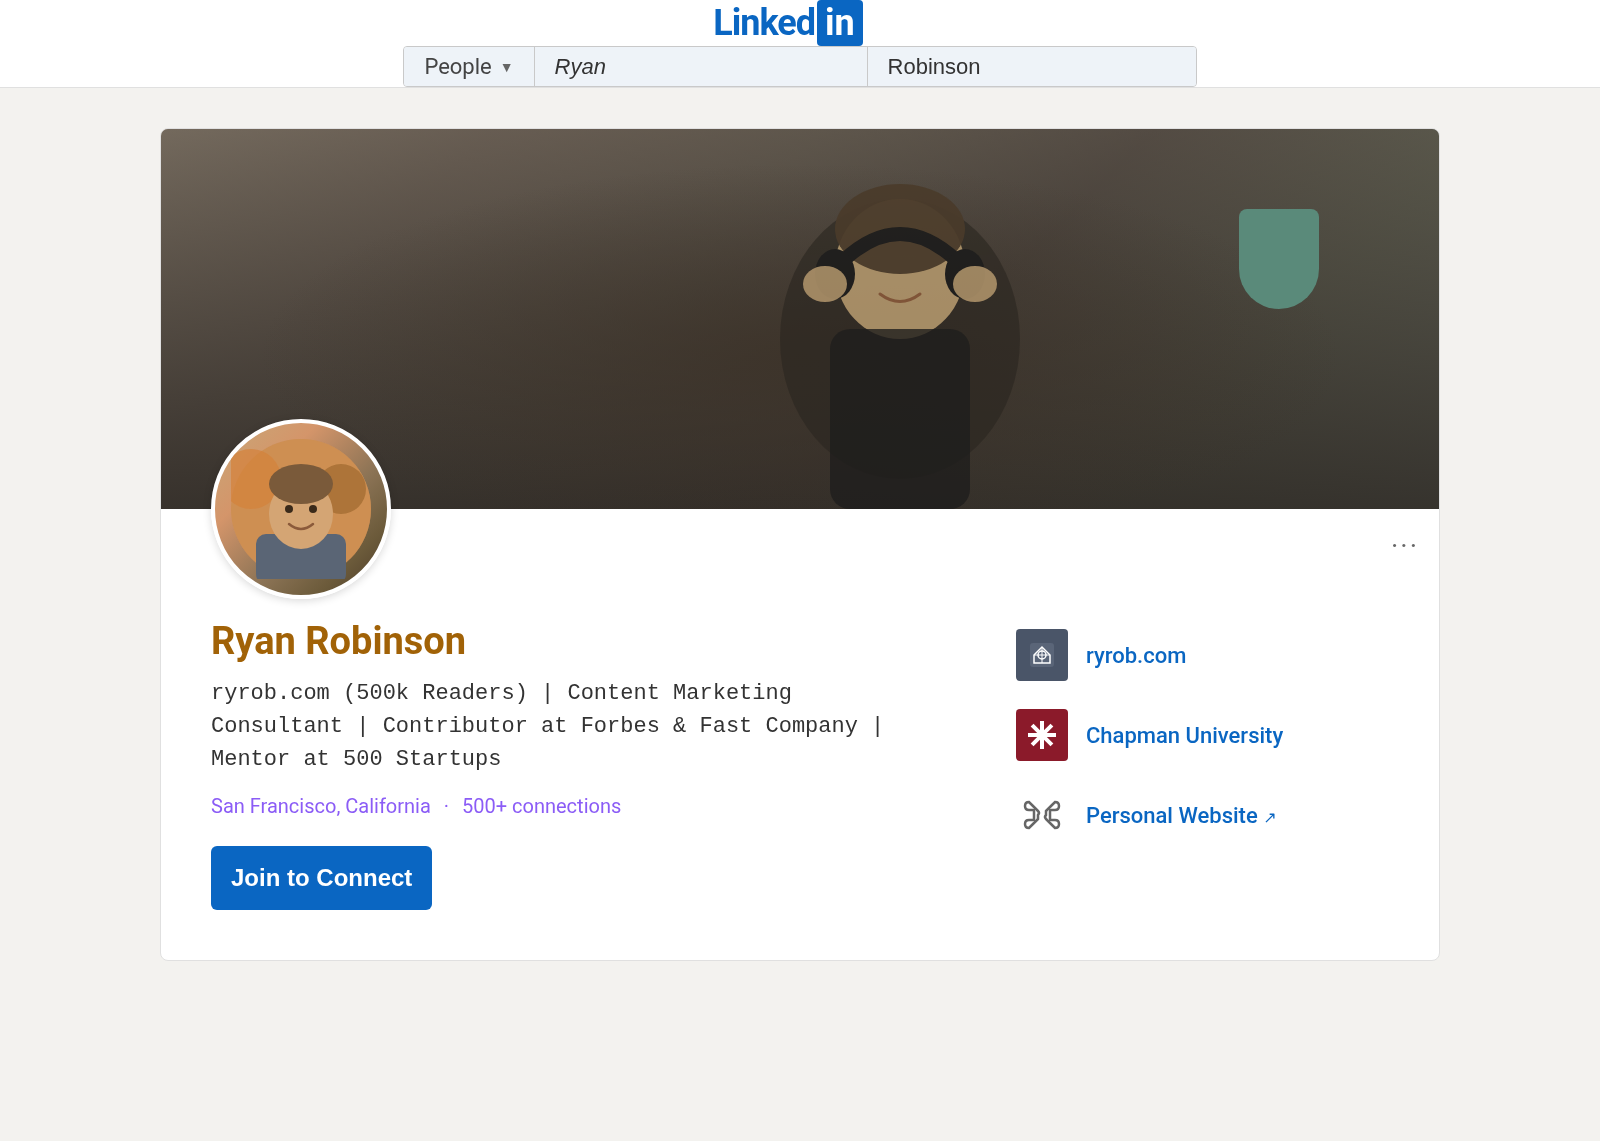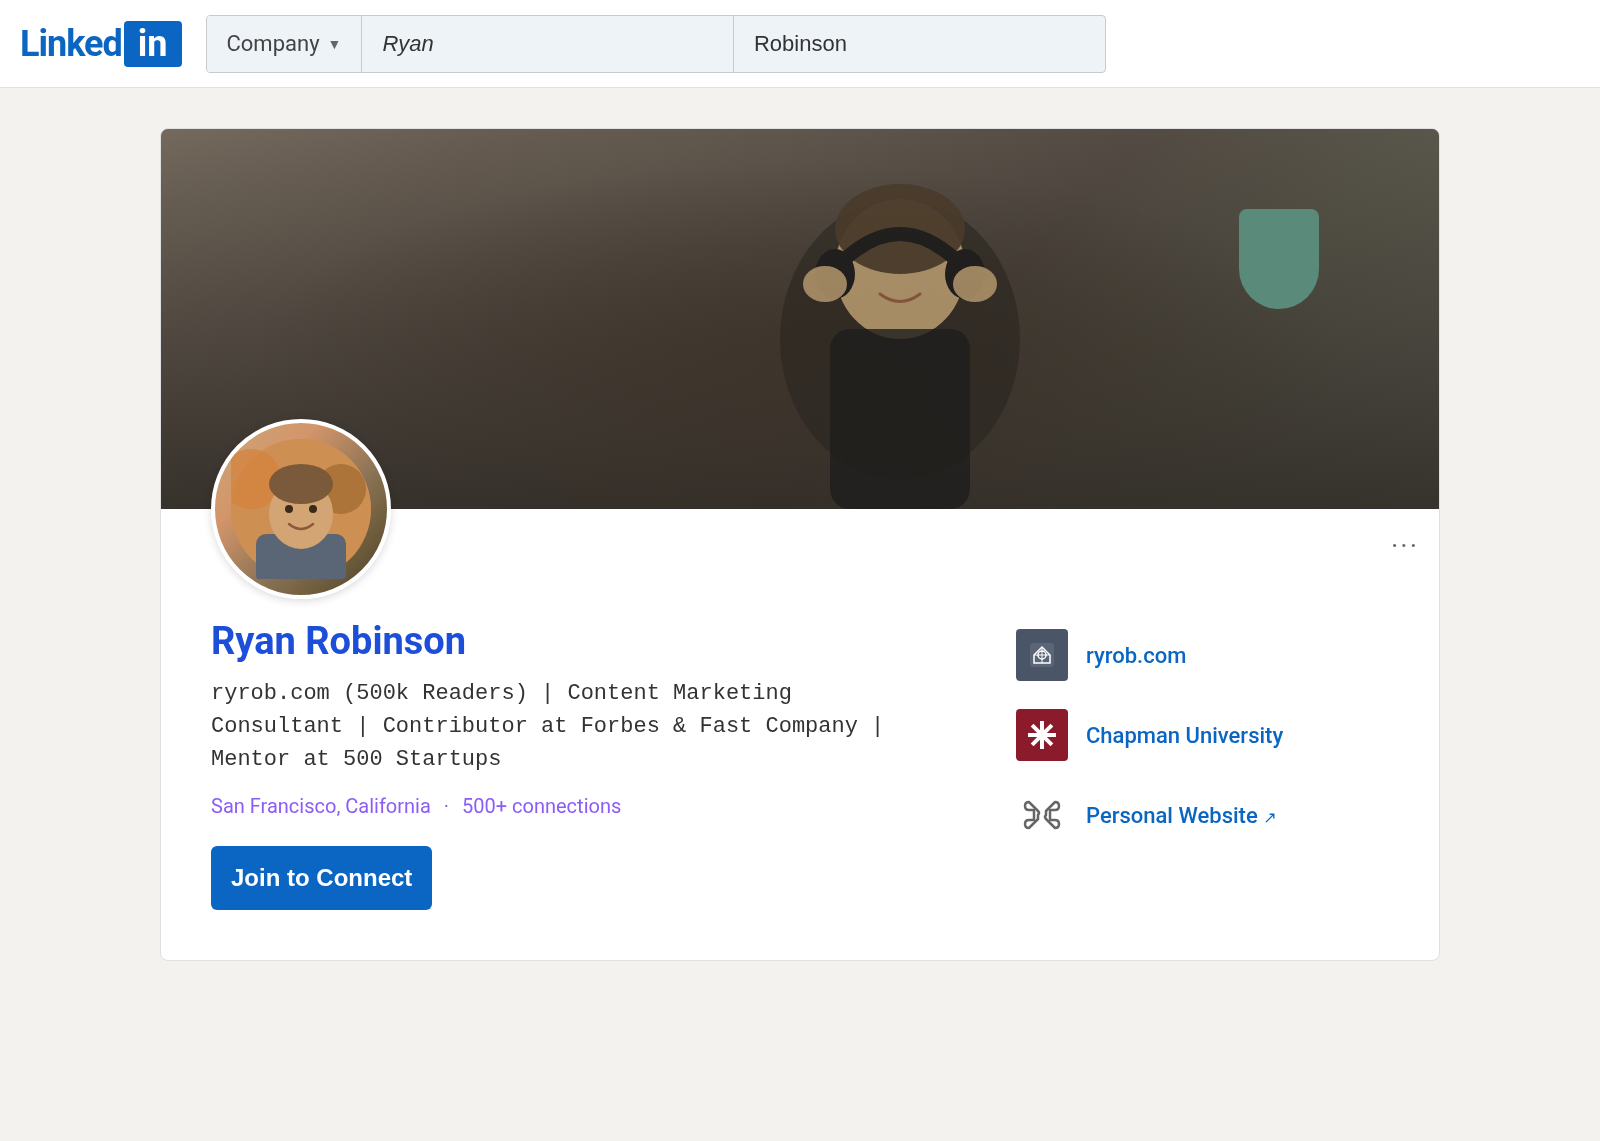--- a/index.html
+++ b/index.html
@@ -11,41 +11,42 @@
     }
 
     
     .header {
       background: #ffffff;
       border-bottom: 1px solid #e0e0e0;
       display: flex;
       align-items: center;
       padding: 0 20px;
       height: 88px;
+      flex-direction: column;
     }
 
     .linkedin-logo {
       display: flex;
       align-items: center;
       margin-right: 24px;
     }
 
     .linkedin-text {
       font-size: 36px;
       font-weight: 700;
       color: #0a66c2;
       letter-spacing: -1px;
     }
 
     .linkedin-box {
       background: #0a66c2;
       color: white;
       font-size: 36px;
       font-weight: 700;
-      padding: 2px 14px;
+      padding: 2px 8px;
       margin-left: 2px;
       border-radius: 4px;
     }
 
     .search-bar {
       display: flex;
       align-items: center;
       flex: 1;
       max-width: 900px;
       border: 1px solid #c9c9c9;
@@ -194,21 +195,21 @@
       align-items: flex-start;
     }
 
     .profile-left {
       flex: 1;
     }
 
     .profile-name {
       font-size: 38px;
       font-weight: 700;
-      color: #1d4ed8;
+      color: #a16207;
       margin-bottom: 12px;
       line-height: 1.2;
     }
 
     .profile-headline {
       font-size: 22px;
       color: #333333;
       line-height: 1.5;
       max-width: 680px;
       margin-bottom: 18px;
@@ -287,21 +288,21 @@
 </head>
 <body>
 
 <header class="header">
   <div class="linkedin-logo">
     <span class="linkedin-text">Linked</span>
     <span class="linkedin-box">in</span>
   </div>
   <div class="search-bar">
     <div class="search-filter">
-      <span class="search-filter-text">Company</span>
+      <span class="search-filter-text">People</span>
       <span class="chevron-down">▼</span>
     </div>
     <input class="search-input-first" type="text" value="Ryan" style="">
     <input class="search-input-last" type="text" value="Robinson" style="">
   </div>
 </header>
 
 <main class="main-content">
   <div class="profile-card">
 

